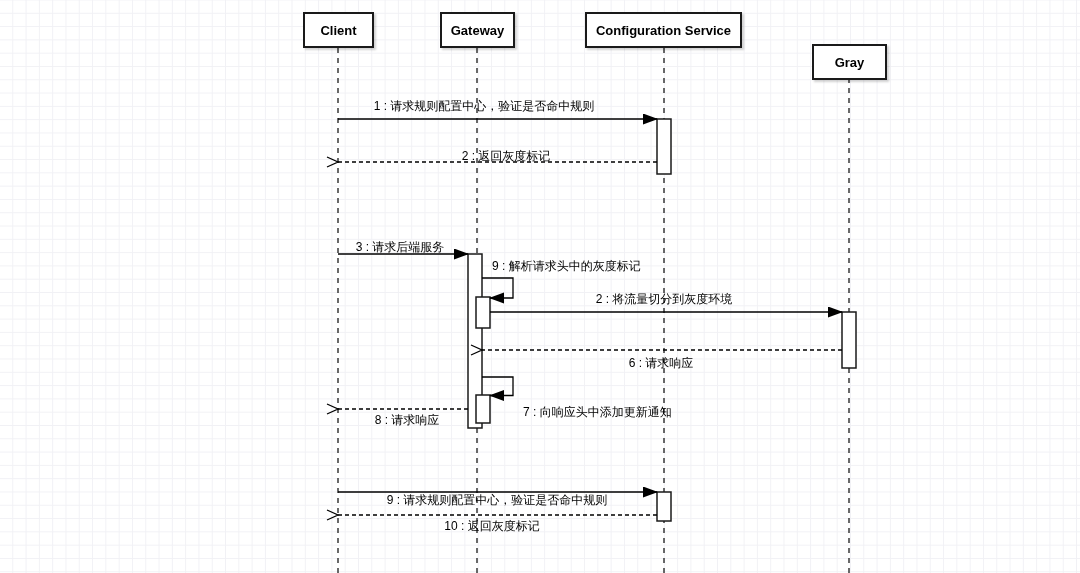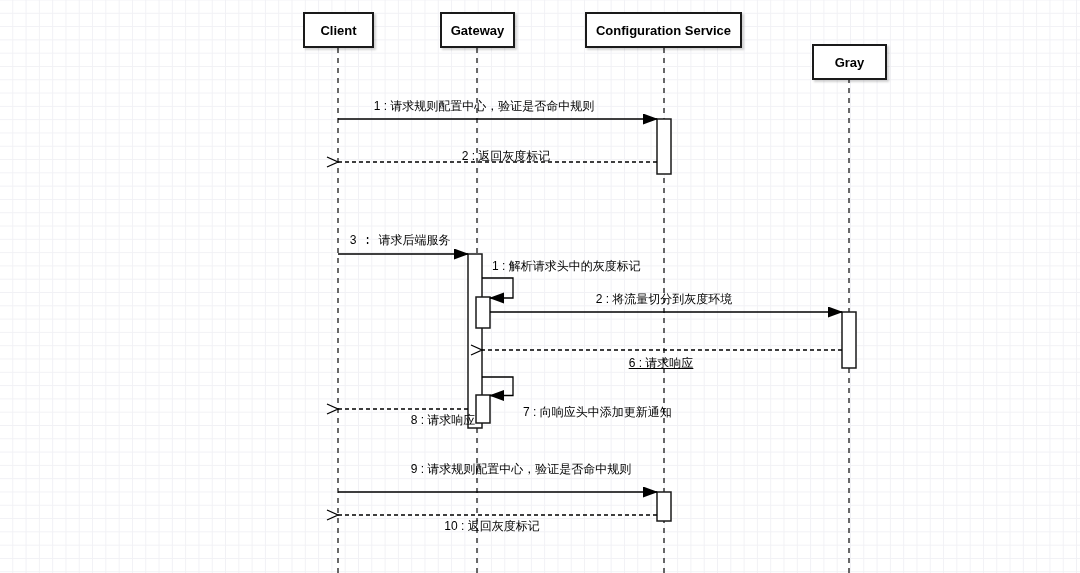--- a/index.html
+++ b/index.html
@@ -78,22 +78,22 @@
     </g>
   </svg>
 
   <div class="participant" style="left:303px; width:71px;">Client</div>
   <div class="participant" style="left:440px; width:75px;">Gateway</div>
   <div class="participant" style="left:585px; width:157px;">Configuration Service</div>
   <div class="participant" style="left:812px; width:75px;margin-top:32px;">Gray</div>
 
   <div class="msg-label centered" style="left:484px; top:106px;">1 : 请求规则配置中心，验证是否命中规则</div>
   <div class="msg-label centered" style="left:489px; top:156px;margin-left:17px;">2 : 返回灰度标记</div>
-  <div class="msg-label centered" style="left:400px; top:241px;font-family:Liberation Mono, monospace;">3 : 请求后端服务</div>
-  <div class="msg-label left-anchored" style="left:492px; top:266px;">1 : 解析请求头中的灰度标记</div>
+  <div class="msg-label centered" style="left:400px; top:247px;">3 : 请求后端服务</div>
+  <div class="msg-label left-anchored" style="left:492px; top:266px;">9 : 解析请求头中的灰度标记</div>
   <div class="msg-label centered" style="left:664px; top:299px;">2 : 将流量切分到灰度环境</div>
-  <div class="msg-label centered" style="left:661px; top:363px;text-decoration:underline;">6 : 请求响应</div>
+  <div class="msg-label centered" style="left:661px; top:363px;">6 : 请求响应</div>
   <div class="msg-label left-anchored" style="left:492px; top:412px;padding-left:31px;">7 : 向响应头中添加更新通知</div>
-  <div class="msg-label centered" style="left:407px; top:420px;margin-left:36px;">8 : 请求响应</div>
-  <div class="msg-label centered" style="left:497px; top:469px;margin-left:24px;">9 : 请求规则配置中心，验证是否命中规则</div>
+  <div class="msg-label centered" style="left:407px; top:420px;">8 : 请求响应</div>
+  <div class="msg-label centered" style="left:497px; top:500px;">9 : 请求规则配置中心，验证是否命中规则</div>
   <div class="msg-label centered" style="left:492px; top:526px;text-align:right;">10 : 返回灰度标记</div>
 
 </div>
 
 </body></html>

